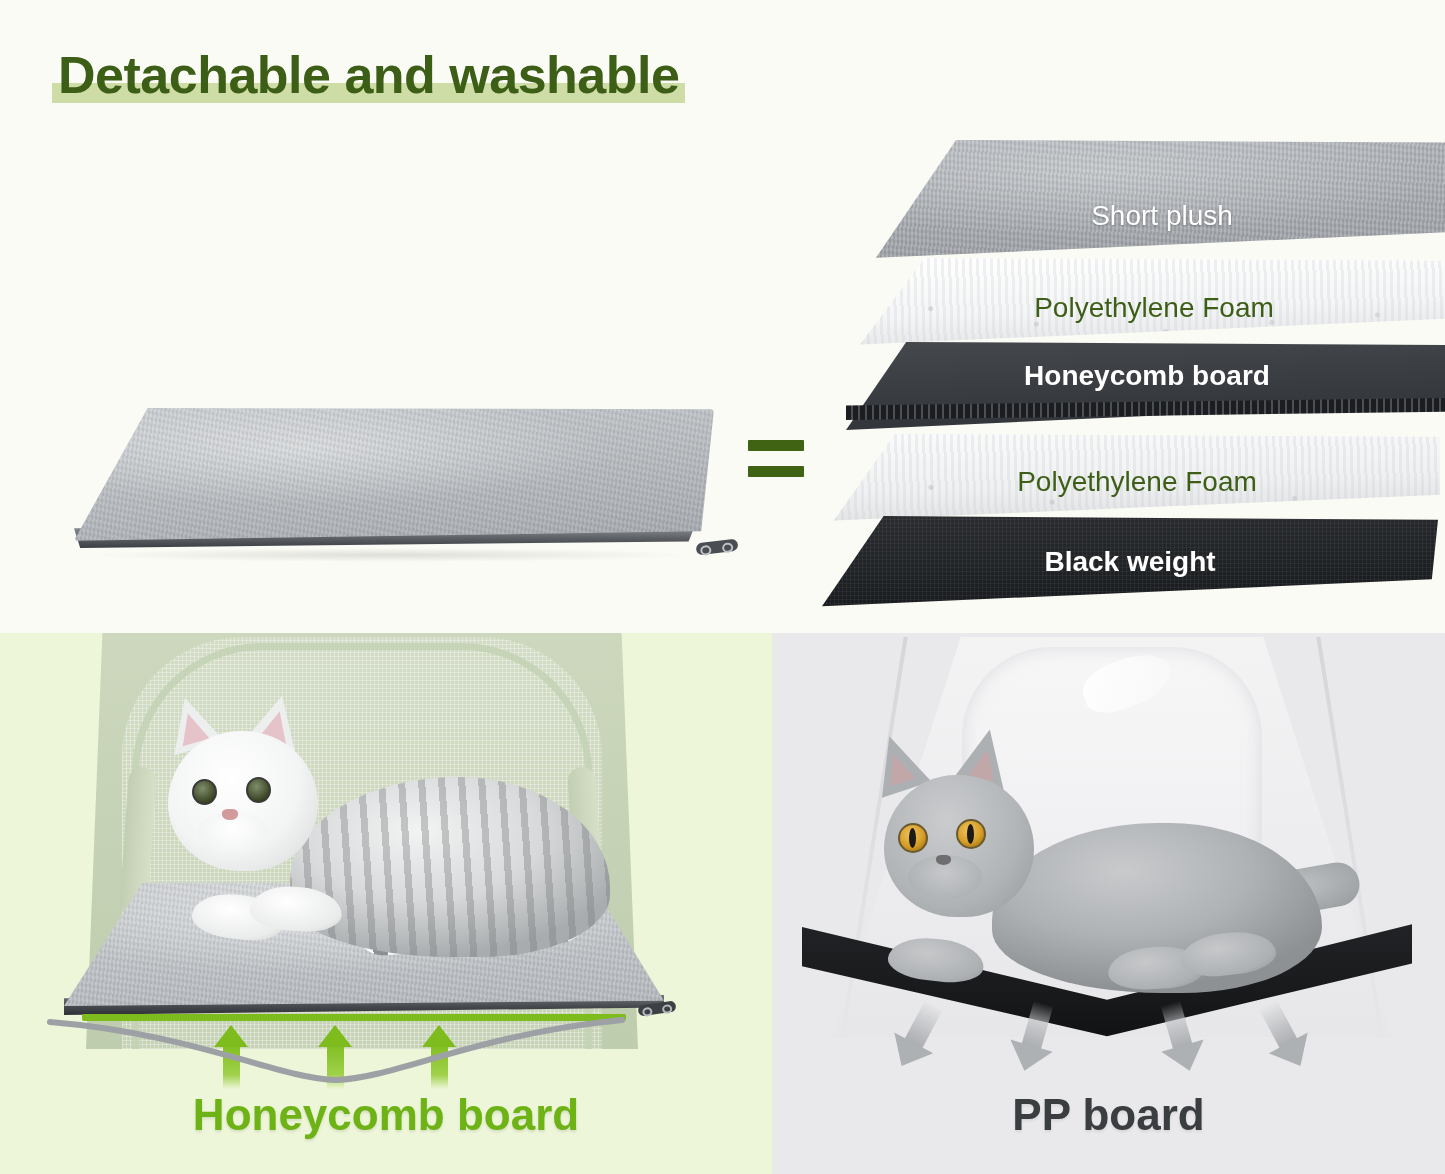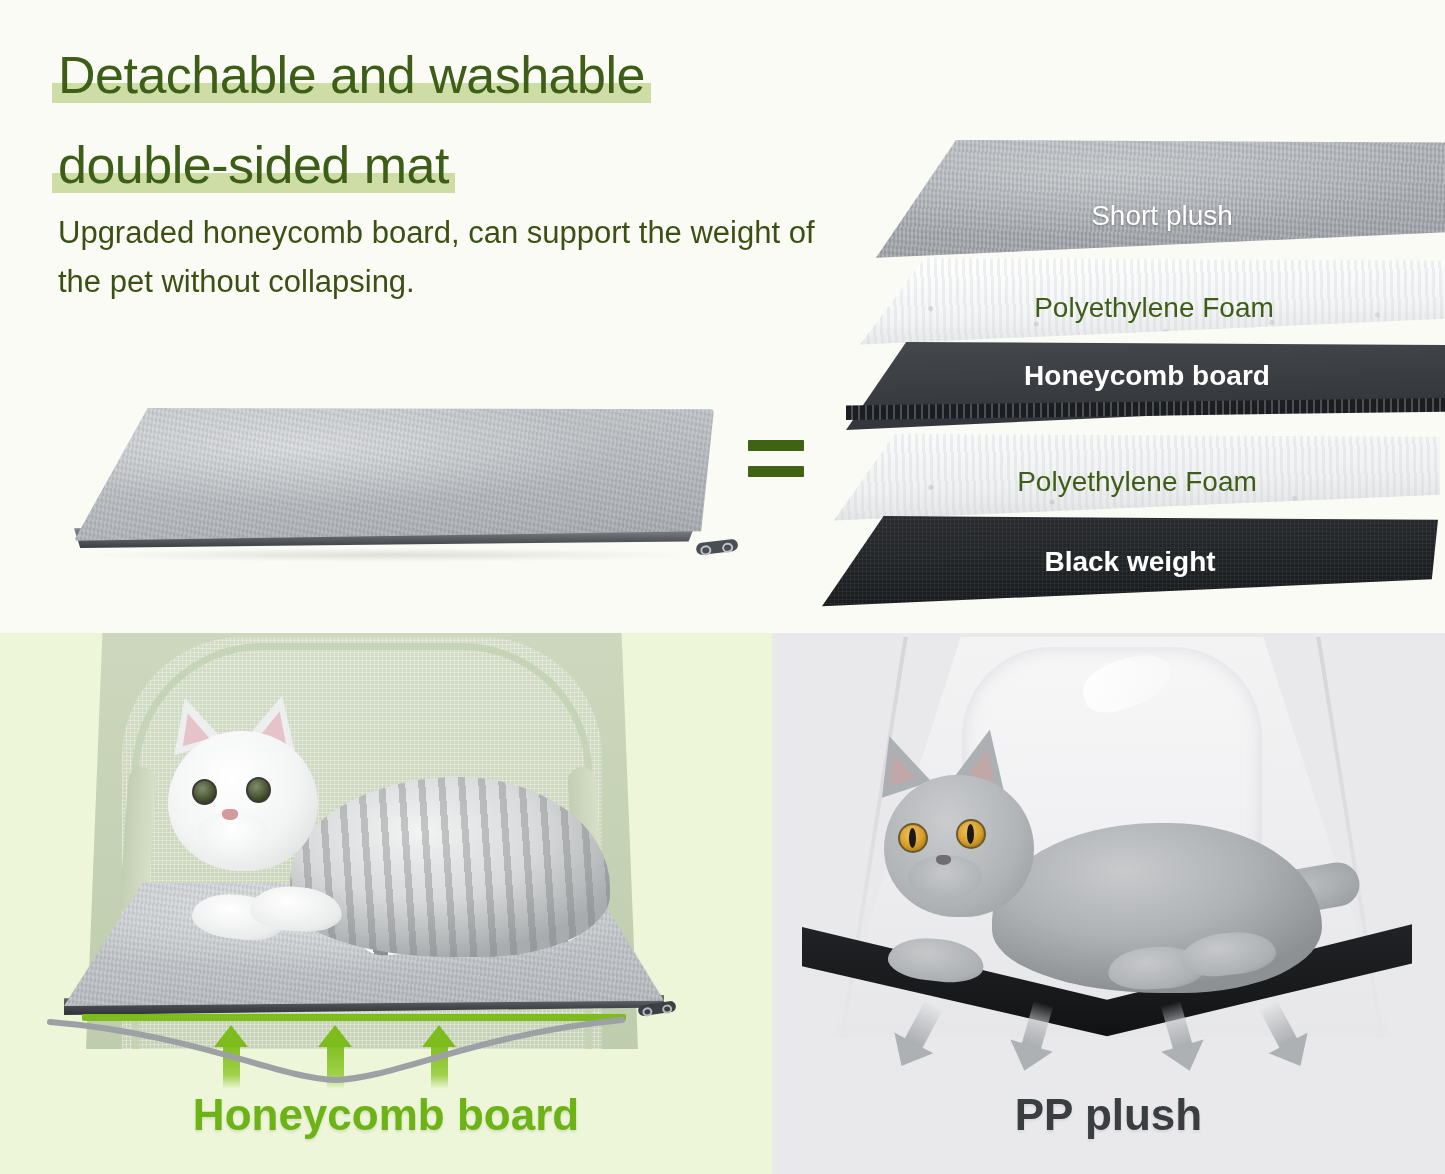--- a/index.html
+++ b/index.html
@@ -15,21 +15,21 @@
   
   .top-section{
     position:absolute; left:0; top:0; width:1445px; height:633px;
     background:#FBFBF5;
   }
 
   
   .heading{ position:absolute; left:58px; top:38px; width:820px; }
   .head-line{
     position:relative; display:inline-block;
-    font-size:52px; font-weight:normal; line-height:74px;
+    font-size:52px; font-weight:bold; line-height:74px;
     color:#3C5E16; letter-spacing:-0.5px;
     white-space:nowrap;
   }
   .head-line .hl-band{
     position:absolute; left:-6px; right:-6px; bottom:9px; height:20px;
     background:#CEDCA6; z-index:0;
   }
   .head-line .hl-text{ position:relative; z-index:1; }
   .head-row{ display:block; }
   .head-row.r2{ margin-top:16px; }
@@ -508,29 +508,22 @@
 
   <div class="top-section">
 
     <div class="heading">
       <span class="head-row">
         <span class="head-line">
           <span class="hl-band"></span>
           <span class="hl-text">Detachable and washable</span>
         </span>
       </span>
-      <span class="head-row r2">
-        <span class="head-line">
-          <span class="hl-band"></span>
-          <span class="hl-text">double-sided mat</span>
-        </span>
-      </span>
     </div>
 
-    <div class="subhead">Upgraded honeycomb board, can support the weight of the pet without collapsing.</div>
 
     <div class="mat-wrap">
       <div class="mat-shadow"></div>
       <div class="mat">
         <div class="mat-edge"></div>
         <div class="mat-top">
           <div class="mat-fuzz"></div>
         </div>
       </div>
       <div class="mat-zip">
@@ -687,15 +680,15 @@
   <div class="arrow-dn" style="left:1158px; top:1002px; transform:rotate(-16deg);">
     <div class="shaft"></div>
     <div class="head"></div>
   </div>
   <div class="arrow-dn" style="left:1262px; top:1000px; transform:rotate(-28deg);">
     <div class="shaft"></div>
     <div class="head"></div>
   </div>
 
   <div class="label-left">Honeycomb board</div>
-  <div class="label-right">PP plush</div>
+  <div class="label-right">PP board</div>
 
 </div>
 
 </body></html>

